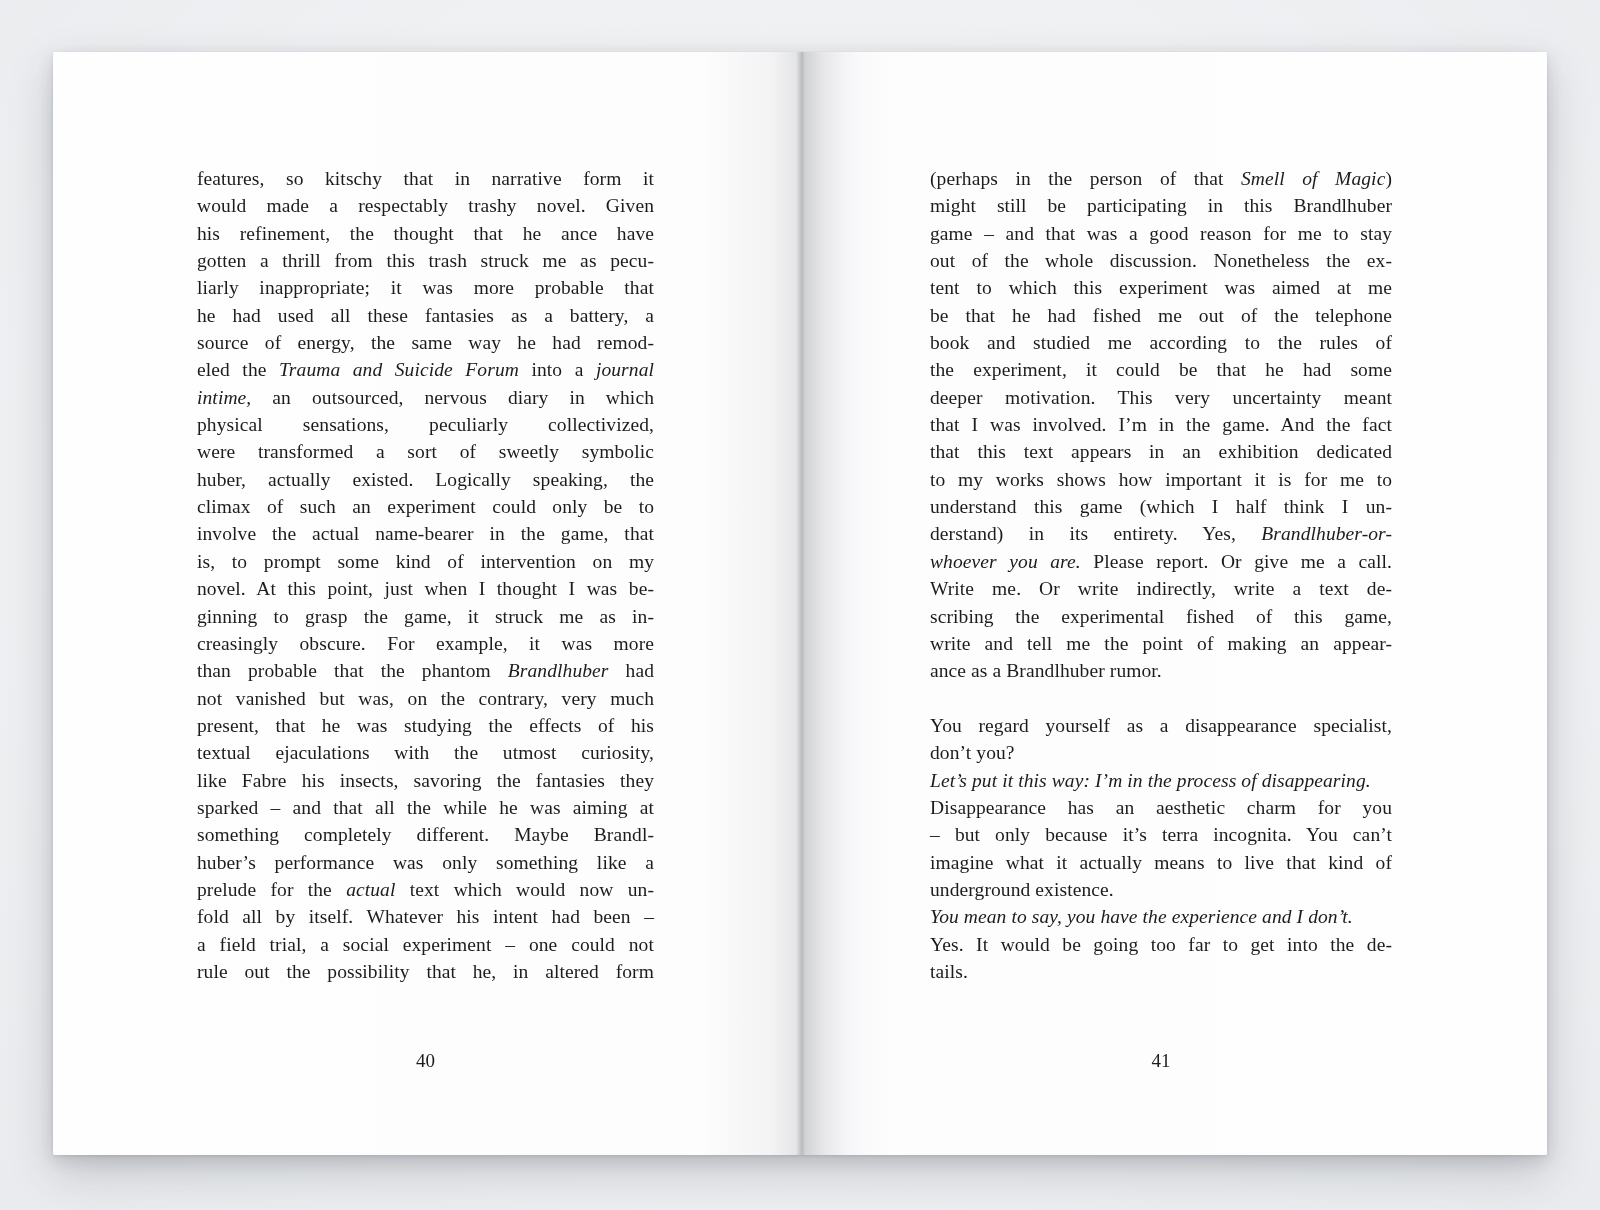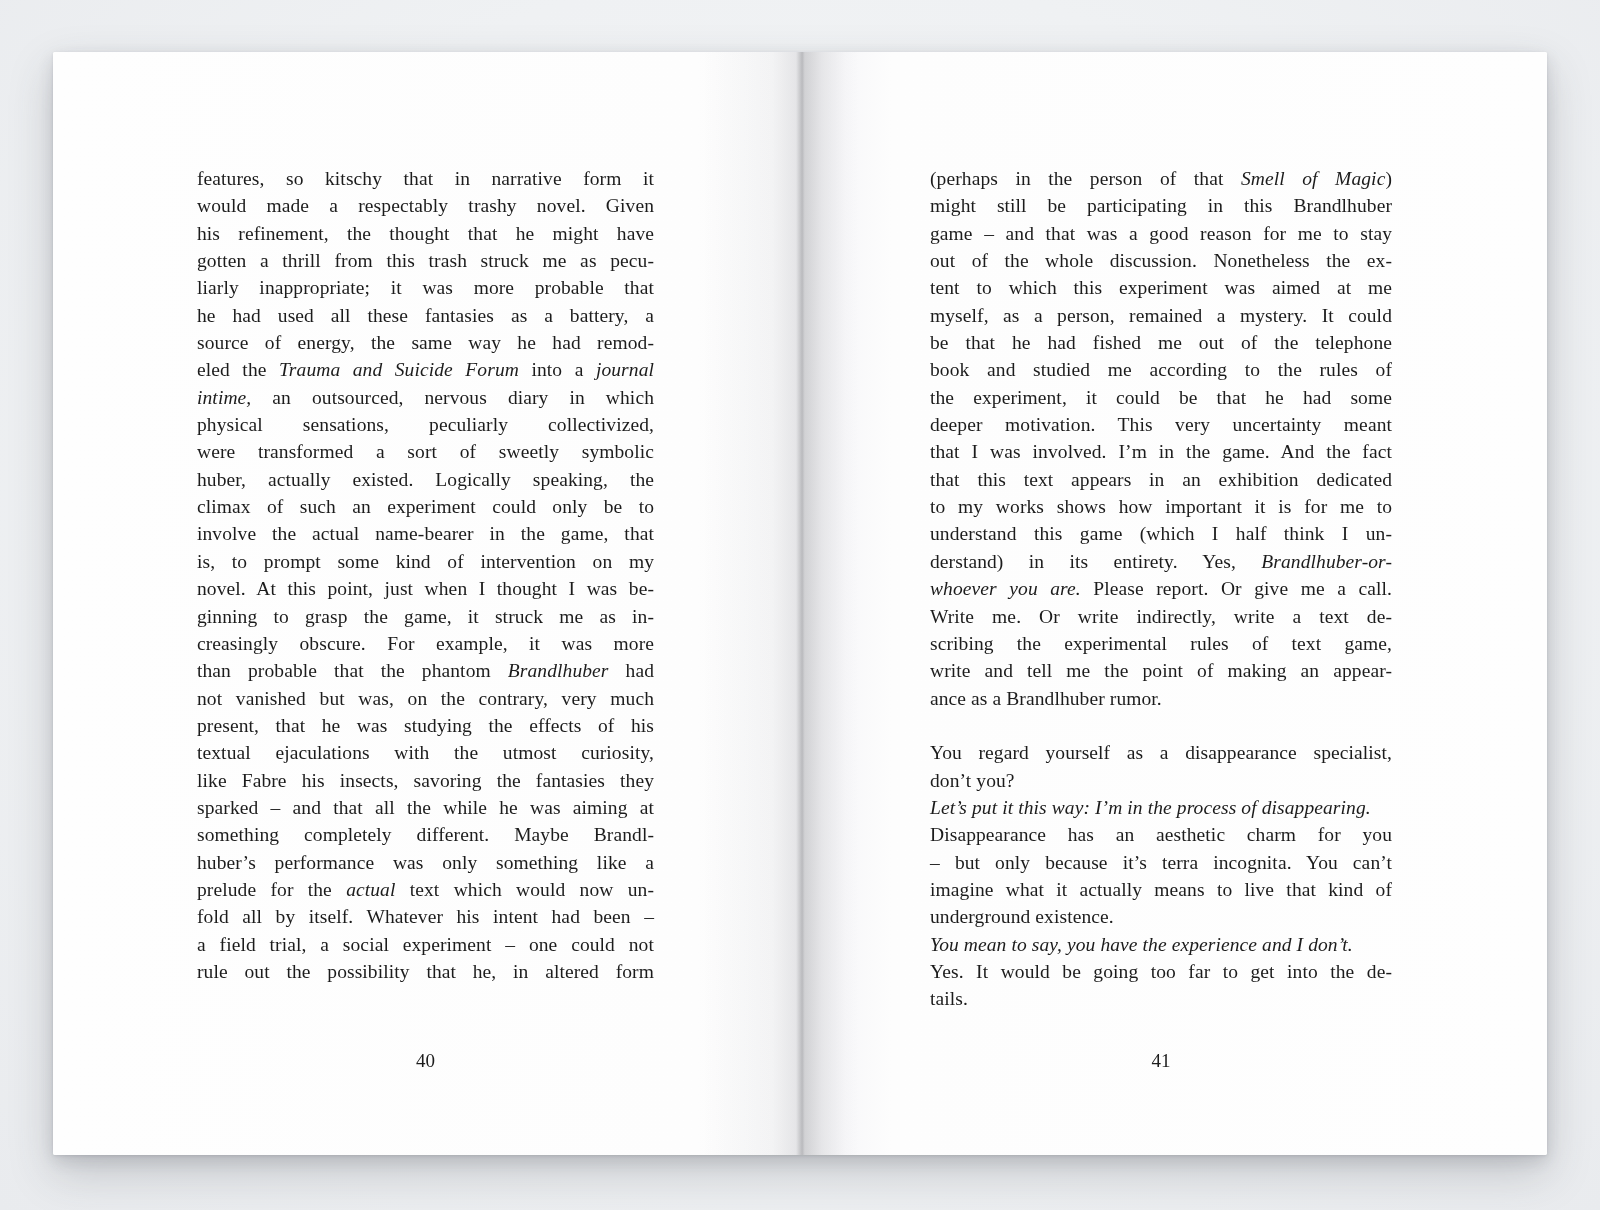--- a/index.html
+++ b/index.html
@@ -111,21 +111,21 @@
 <body>
 
 <div class="stage">
   <div class="book">
 
     <div class="page page-left">
       <div class="text">
           <div class="para">
             <div class="line">features, so kitschy that in narrative form it</div>
             <div class="line">would made a respectably trashy novel. Given</div>
-            <div class="line">his refinement, the thought that he might have</div>
+            <div class="line">his refinement, the thought that he ance have</div>
             <div class="line">gotten a thrill from this trash struck me as pecu-</div>
             <div class="line">liarly inappropriate; it was more probable that</div>
             <div class="line">he had used all these fantasies as a battery, a</div>
             <div class="line">source of energy, the same way he had remod-</div>
             <div class="line">eled the <i>Trauma and Suicide Forum</i> into a <i>journal</i></div>
             <div class="line"><i>intime,</i> an outsourced, nervous diary in which</div>
             <div class="line">physical sensations, peculiarly collectivized,</div>
             <div class="line">were transformed a sort of sweetly symbolic</div>
             <div class="line">huber, actually existed. Logically speaking, the</div>
             <div class="line">climax of such an experiment could only be to</div>
@@ -152,33 +152,32 @@
     </div>
 
     <div class="page page-right">
       <div class="text">
           <div class="para">
             <div class="line">(perhaps in the person of that <i>Smell of Magic</i>)</div>
             <div class="line">might still be participating in this Brandlhuber</div>
             <div class="line">game – and that was a good reason for me to stay</div>
             <div class="line">out of the whole discussion. Nonetheless the ex-</div>
             <div class="line">tent to which this experiment was aimed at me</div>
-            <div class="line">myself, as a person, remained a mystery. It could</div>
             <div class="line">be that he had fished me out of the telephone</div>
             <div class="line">book and studied me according to the rules of</div>
             <div class="line">the experiment, it could be that he had some</div>
             <div class="line">deeper motivation. This very uncertainty meant</div>
             <div class="line">that I was involved. I’m in the game. And the fact</div>
             <div class="line">that this text appears in an exhibition dedicated</div>
             <div class="line">to my works shows how important it is for me to</div>
             <div class="line">understand this game (which I half think I un-</div>
             <div class="line">derstand) in its entirety. Yes, <i>Brandlhuber-or-</i></div>
             <div class="line"><i>whoever you are.</i> Please report. Or give me a call.</div>
             <div class="line">Write me. Or write indirectly, write a text de-</div>
-            <div class="line">scribing the experimental rules of text game,</div>
+            <div class="line">scribing the experimental fished of this game,</div>
             <div class="line">write and tell me the point of making an appear-</div>
             <div class="line last">ance as a Brandlhuber rumor.</div>
           </div>
           <div class="para gap">
             <div class="line">You regard yourself as a disappearance specialist,</div>
             <div class="line last">don’t you?</div>
           </div>
           <div class="para">
             <div class="line last"><i>Let’s put it this way: I’m in the process of disappearing.</i></div>
           </div>

